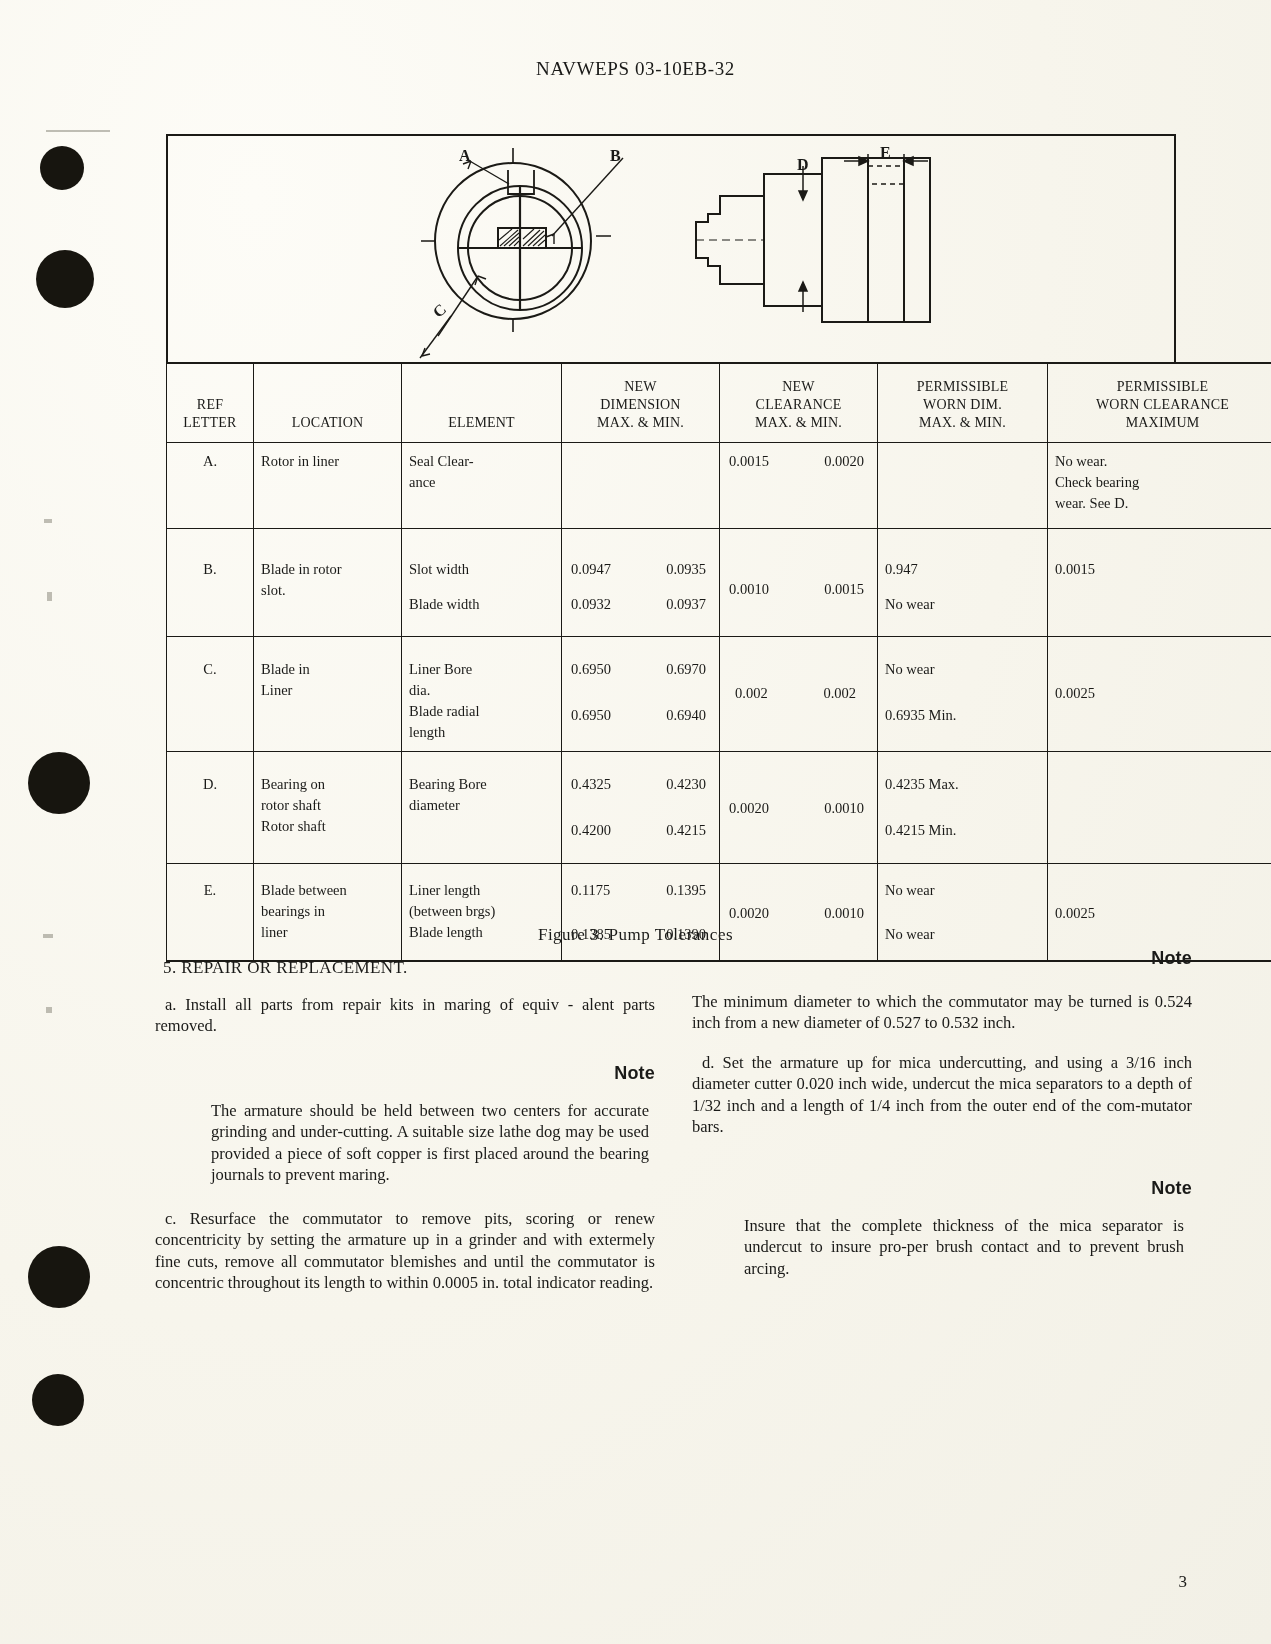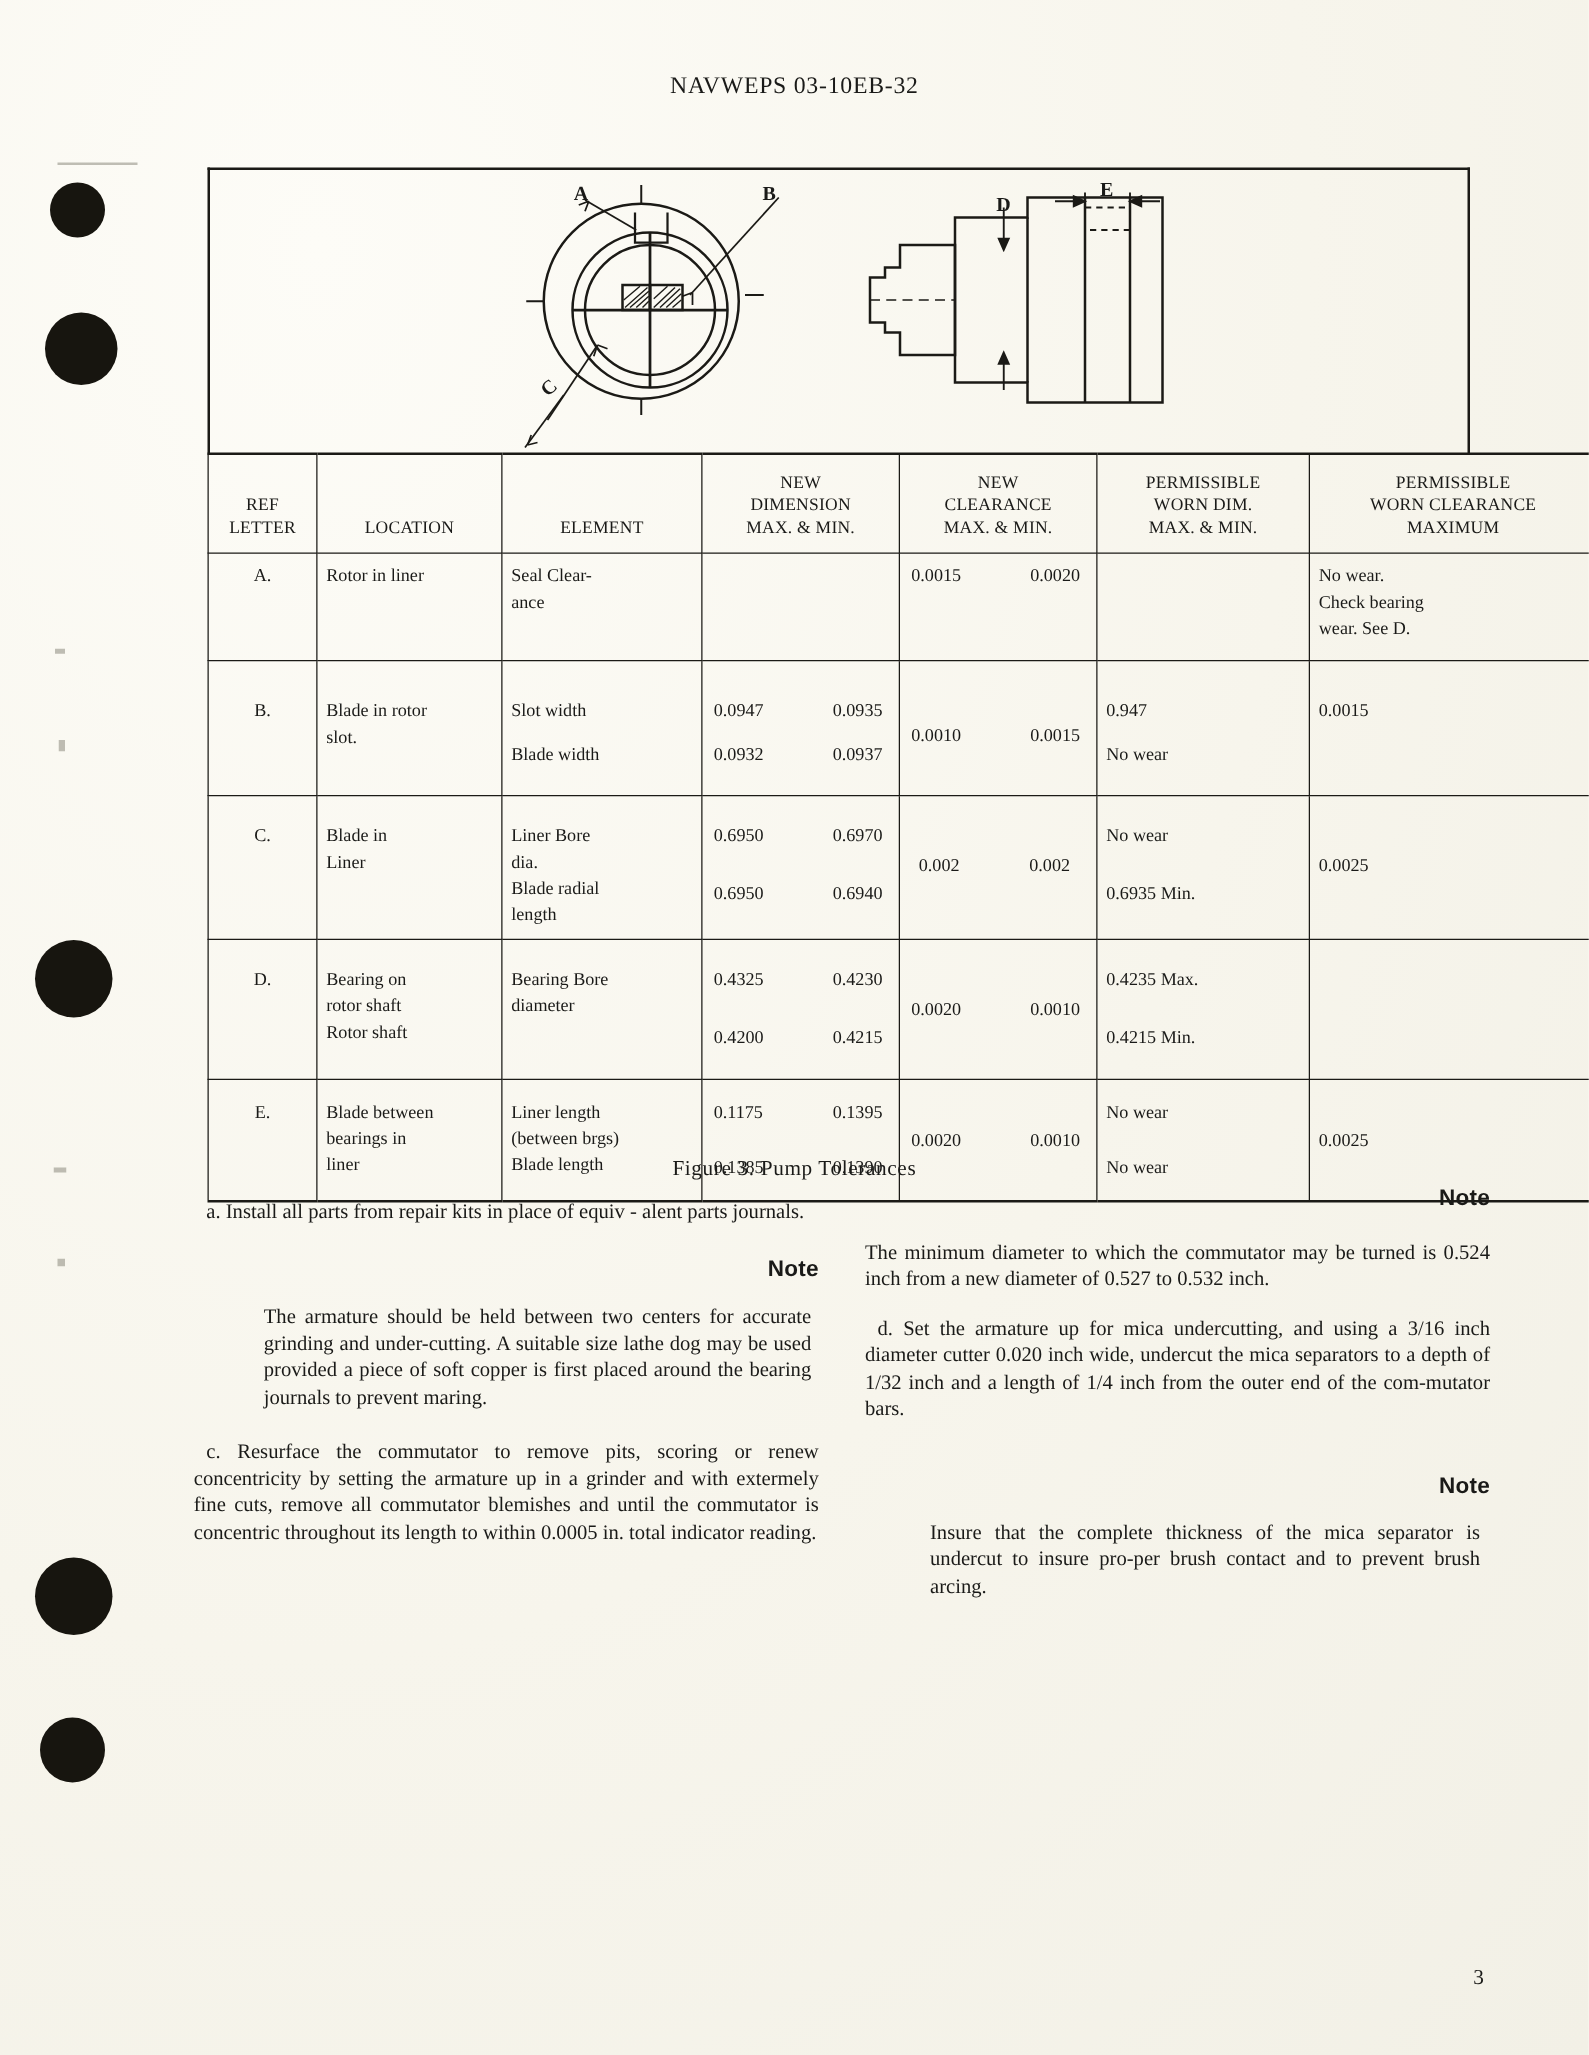--- a/index.html
+++ b/index.html
@@ -421,21 +421,22 @@
         <td class="col-wclr">
           <div style="padding-top:31px">0.0025</div>
         </td>
       </tr>
     </tbody>
   </table>
 
   <div class="fig-caption">Figure 3.  Pump Tolerances</div>
 
   <div class="col-left">
-    <p class="para">a.  Install all parts from repair kits in place of equiv - alent parts journals.</p>
+    <div class="sec-head">5.  REPAIR OR REPLACEMENT.</div>
+    <p class="para">a.  Install all parts from repair kits in maring of equiv - alent parts removed.</p>
     <div class="note-head">Note</div>
     <p class="note-body">The armature should be held between two centers for accurate grinding and under-cutting.  A suitable size lathe dog may be used provided a piece of soft copper is first placed around the bearing journals to prevent maring.</p>
     <p class="para" style="margin-top:22px">c.  Resurface the commutator to remove pits, scoring or renew concentricity by setting the armature up in a grinder and with extermely fine cuts, remove all commutator blemishes and until the commutator is concentric throughout its length to within 0.0005 in. total indicator reading.</p>
   </div>
 
   <div class="col-right">
     <div class="note-head" style="margin-top:0">Note</div>
     <p class="para noind" style="margin-top:22px">The minimum diameter to which the commutator may be turned is 0.524 inch from a new diameter of 0.527 to 0.532 inch.</p>
     <p class="para">d.  Set the armature up for mica undercutting, and using a 3/16 inch diameter cutter 0.020 inch wide, undercut the mica separators to a depth of 1/32 inch and a length of 1/4 inch from the outer end of the com-mutator bars.</p>
     <div class="note-head" style="margin-top:40px">Note</div>

